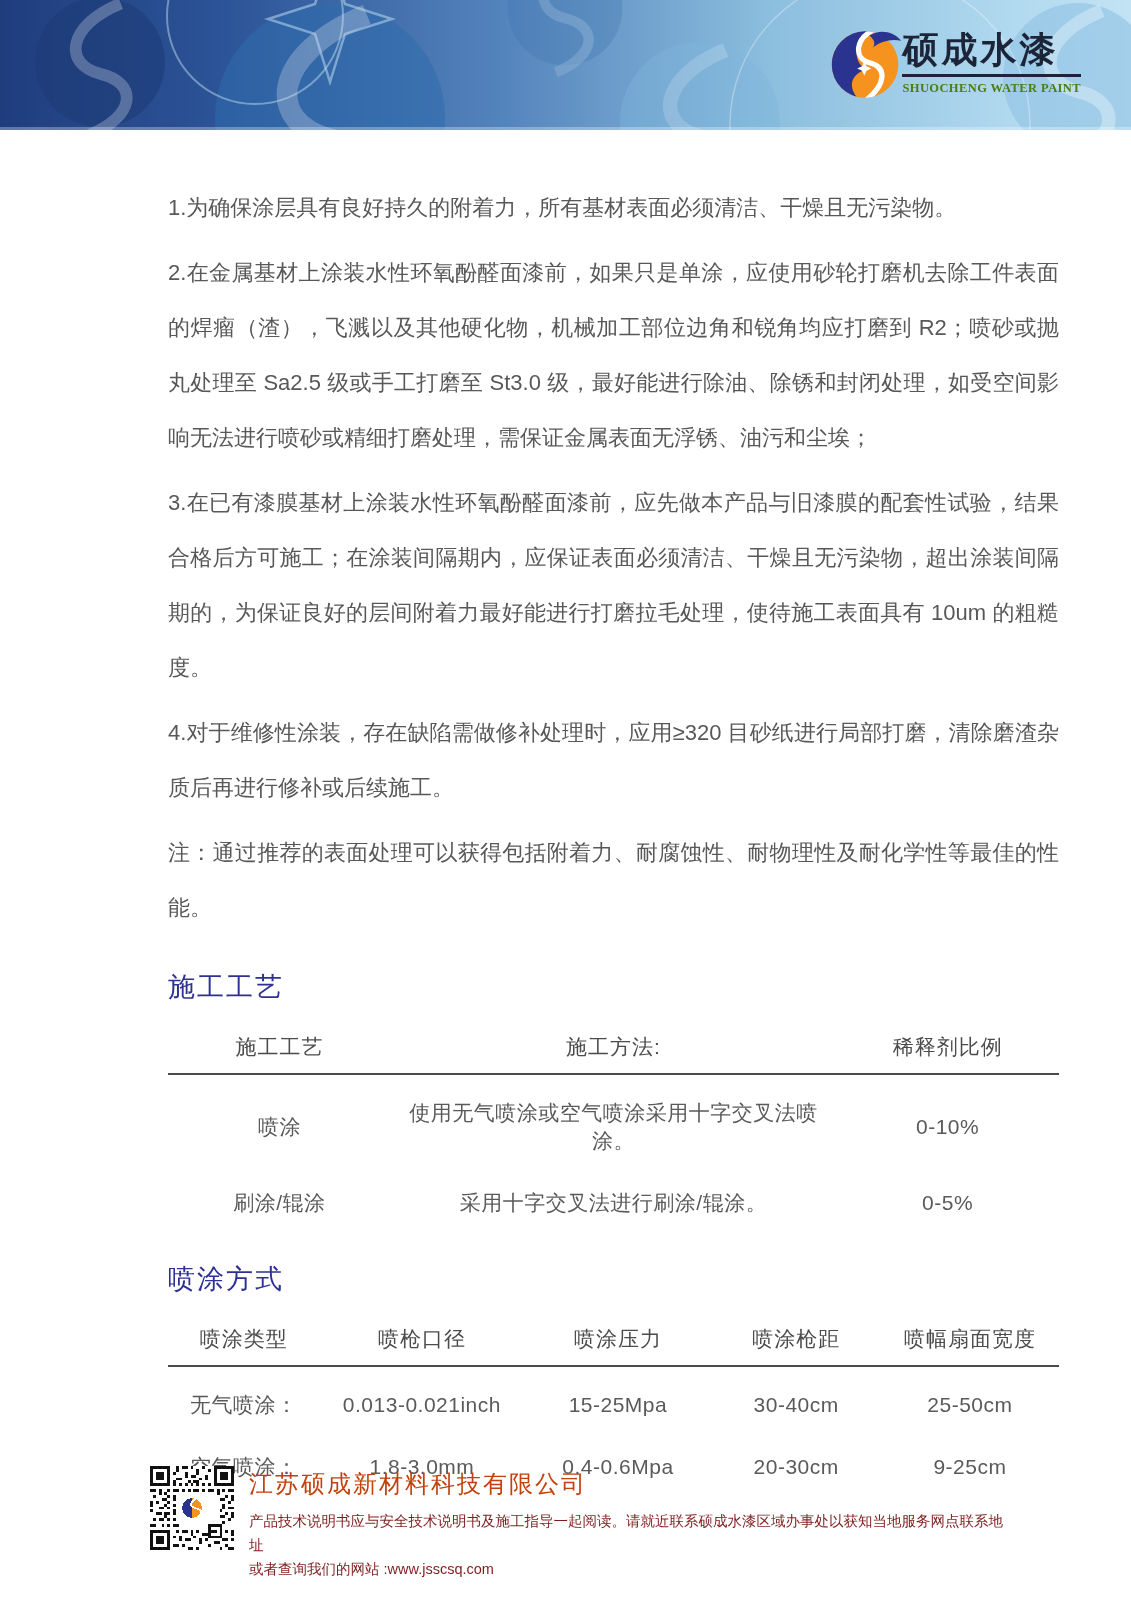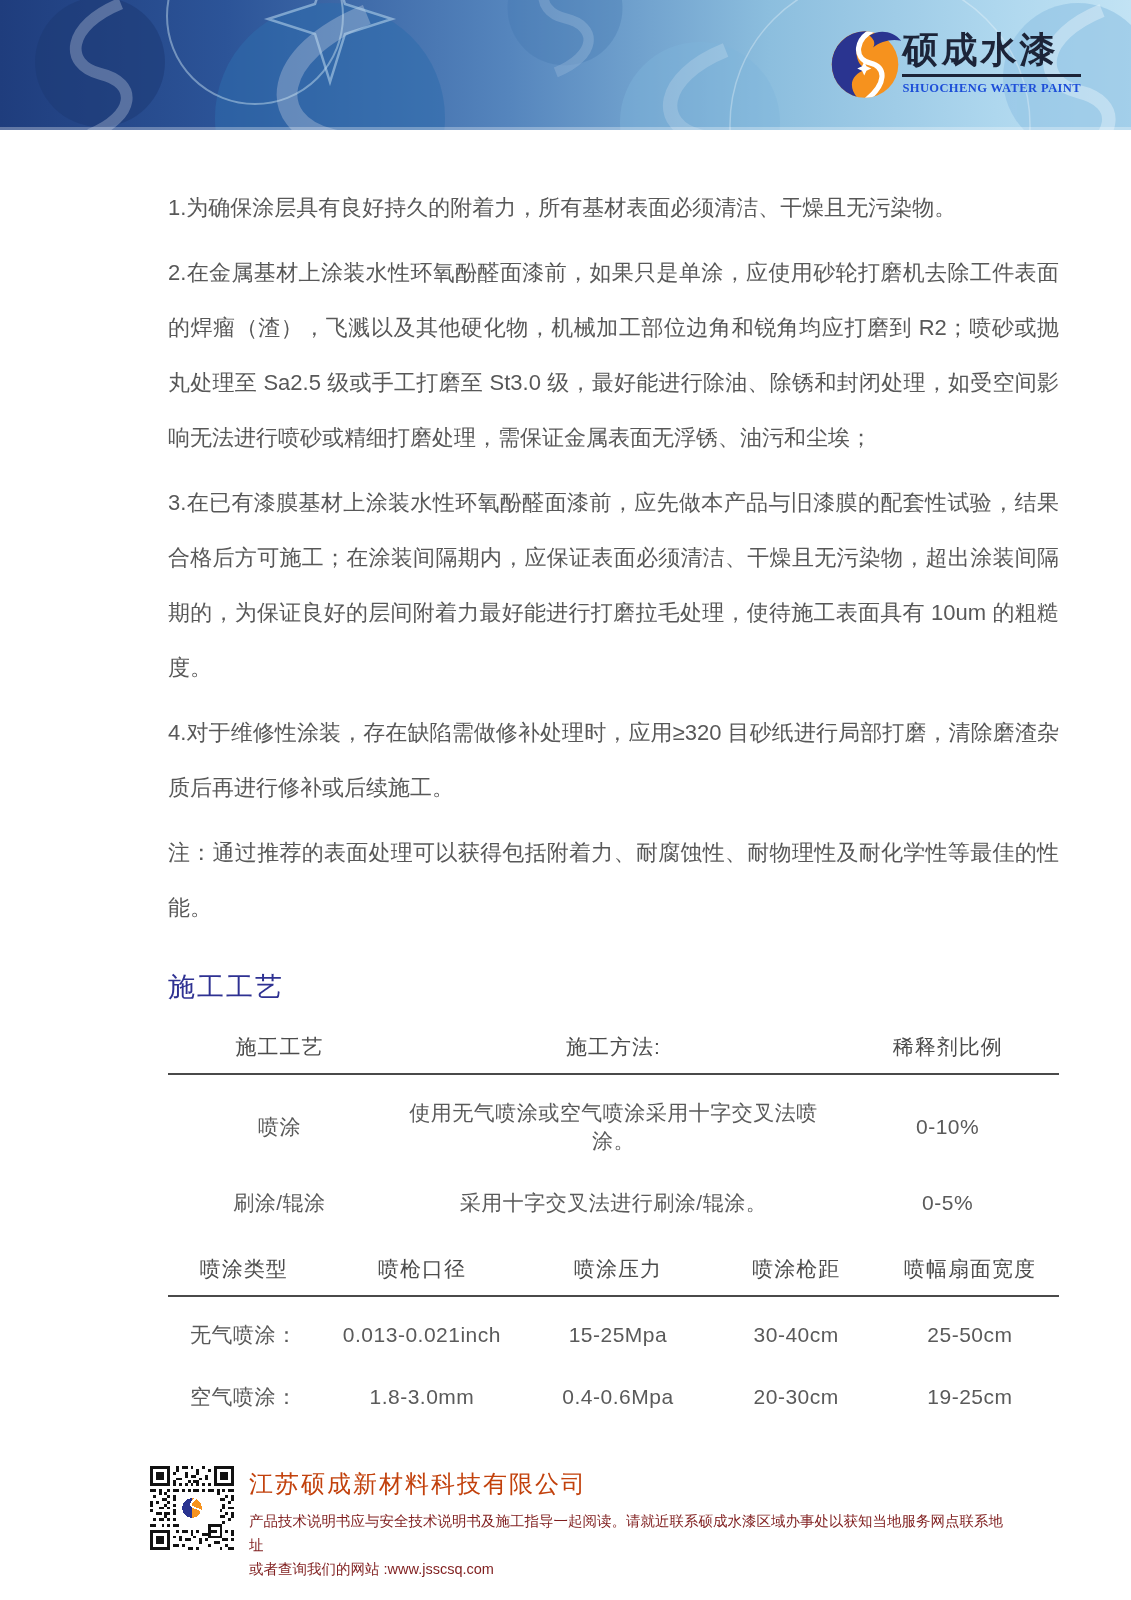--- a/index.html
+++ b/index.html
@@ -24,21 +24,21 @@
   .brand-logo { width: 74px; height: 74px; }
   .brand-text { display: flex; flex-direction: column; }
   .brand-cn {
     font-family: "Liberation Serif", "DejaVu Serif", serif;
     font-weight: bold; font-size: 36px; line-height: 1.15;
     color: #1c2438; letter-spacing: 3px; white-space: nowrap;
   }
   .brand-rule { height: 3px; background: #1c2438; margin: 2px 0 4px; }
   .brand-en {
     font-family: "Liberation Serif", "DejaVu Serif", serif;
-    font-weight: bold; font-size: 12.5px; color: #1d4ed8;
+    font-weight: bold; font-size: 12.5px; color: #4d7c0f;
     letter-spacing: 0.4px; white-space: nowrap;
   }
 
   
   .content { padding: 50px 72px 0 168px; }
   .para {
     font-size: 22px; line-height: 55px; color: #585858;
     text-align: justify; margin: 0 0 10px 0; font-weight: 400;
   }
   .section-heading {
@@ -153,20 +153,21 @@
           <td>0-10%</td>
         </tr>
         <tr>
           <td>刷涂/辊涂</td>
           <td>采用十字交叉法进行刷涂/辊涂。</td>
           <td>0-5%</td>
         </tr>
       </tbody>
     </table>
 
+    <h2 class="section-heading">喷涂方式</h2>
     <table class="sheet">
       <thead>
         <tr>
           <th class="s-type">喷涂类型</th>
           <th class="s-nozzle">喷枪口径</th>
           <th class="s-press">喷涂压力</th>
           <th class="s-dist">喷涂枪距</th>
           <th class="s-fan">喷幅扇面宽度</th>
         </tr>
       </thead>
@@ -176,21 +177,21 @@
           <td>0.013-0.021inch</td>
           <td>15-25Mpa</td>
           <td>30-40cm</td>
           <td>25-50cm</td>
         </tr>
         <tr>
           <td>空气喷涂：</td>
           <td>1.8-3.0mm</td>
           <td>0.4-0.6Mpa</td>
           <td>20-30cm</td>
-          <td>19-25cm</td>
+          <td>9-25cm</td>
         </tr>
       </tbody>
     </table>
   </div>
 
   <div class="footer">
     <svg class="qr" viewBox="0 0 29 29" xmlns="http://www.w3.org/2000/svg" shape-rendering="crispEdges" aria-hidden="true">
       <rect width="29" height="29" fill="#ffffff"></rect>
       <path fill="#111111" d="M0 0h7v7H0z M22 0h7v7h-7z M0 22h7v7H0z"></path>
       <path fill="#ffffff" d="M1 1h5v5H1z M23 1h5v5h-5z M1 23h5v5H1z"></path>

